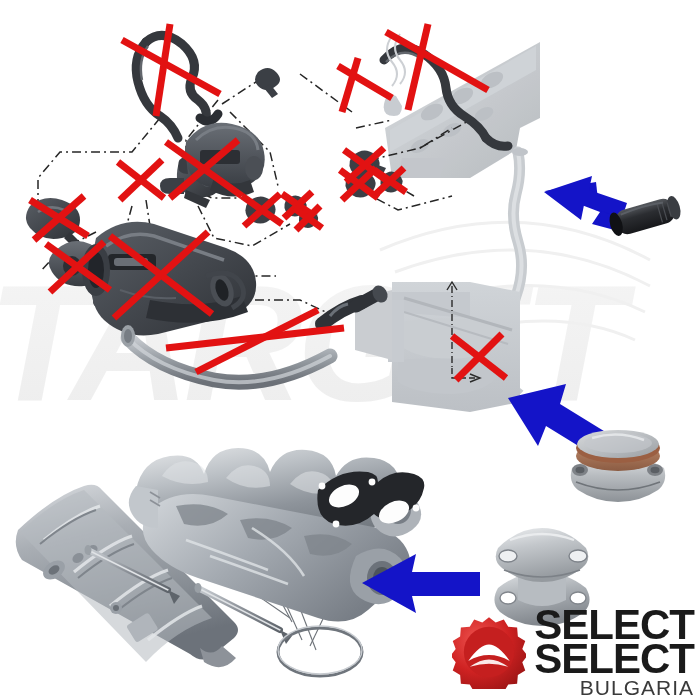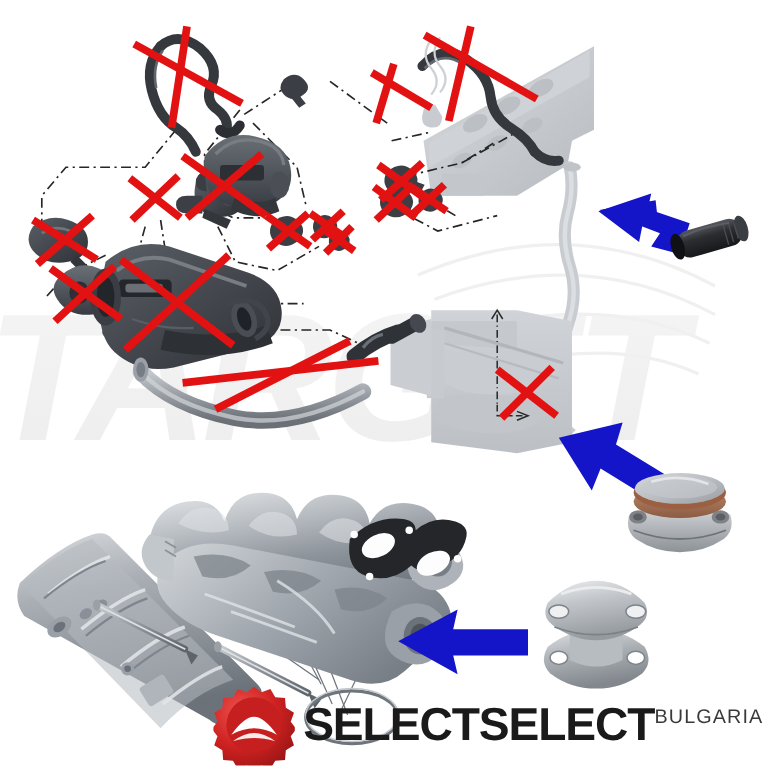--- a/index.html
+++ b/index.html
@@ -13,30 +13,30 @@
   .layer{position:absolute;left:0;top:0;width:700px;height:700px;}
   svg.layer{display:block;}
 
   
   #logo{
     position:absolute;right:6px;bottom:4px;
     display:flex;align-items:center;gap:8px;
     background:transparent;
   }
   #logo .gear{width:74px;height:74px;flex:0 0 74px;}
-  #logo .wordmark{display:flex;flex-direction:row;line-height:0.82;}
+  #logo .wordmark{display:flex;flex-direction:column;line-height:0.82;}
   #logo .l1,#logo .l2{
     font-family:"Liberation Sans", sans-serif;
     font-weight:bold;font-size:42px;letter-spacing:-1px;
     color:#1a1a1a;white-space:nowrap;
   }
   #logo .l3{
     font-family:"Liberation Sans", sans-serif;
-    font-weight:normal;font-size:18px;letter-spacing:1px;
-    color:#3a3a3a;white-space:nowrap;margin-top:2px;
+    font-weight:normal;font-size:21px;letter-spacing:1px;
+    color:#3a3a3a;white-space:nowrap;margin-top:2px;text-align:right;
   }
   #logo .logo-bg{
     position:absolute;right:-6px;bottom:-4px;width:226px;height:90px;
     background:linear-gradient(100deg,#ffffff 0%,#f1f1f1 45%,#e2e2e2 100%);
     z-index:-1;
   }
 </style>
 </head>
 <body>
 

